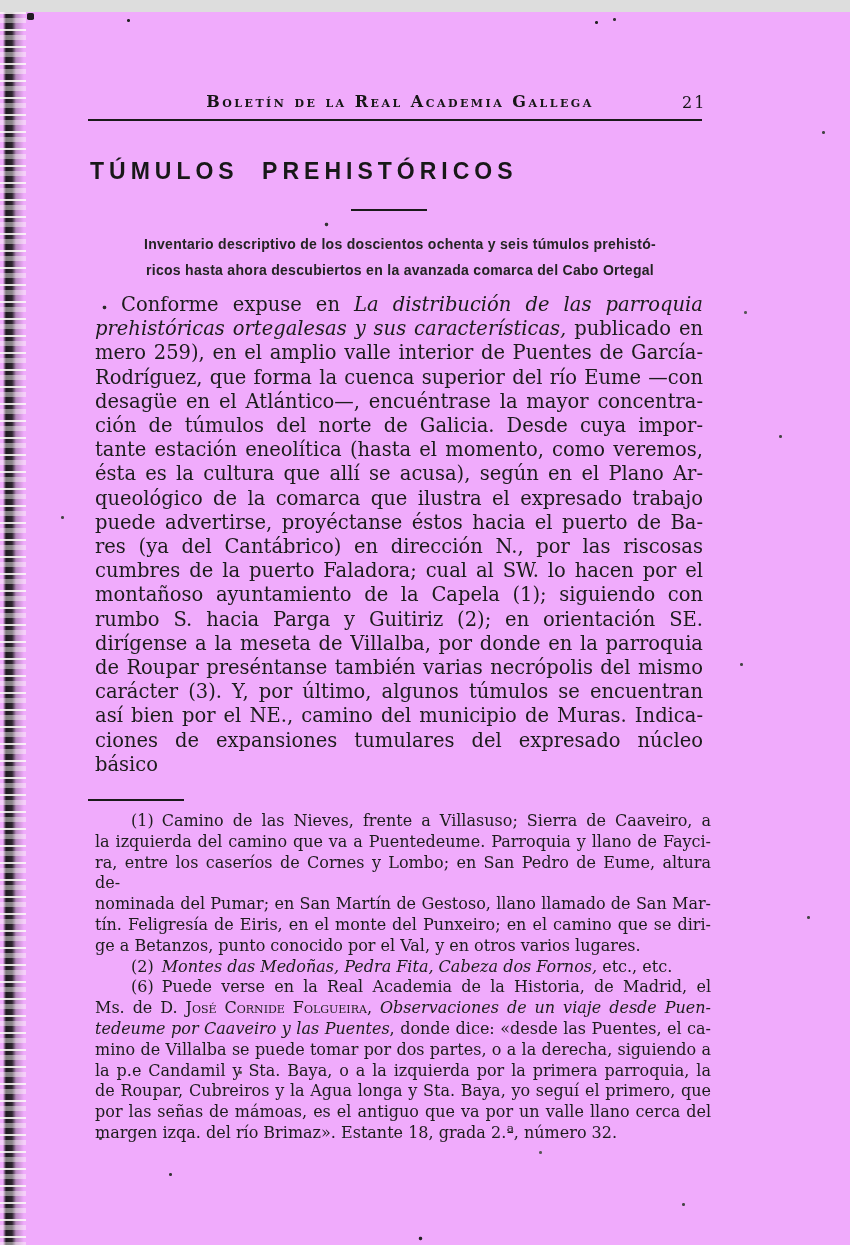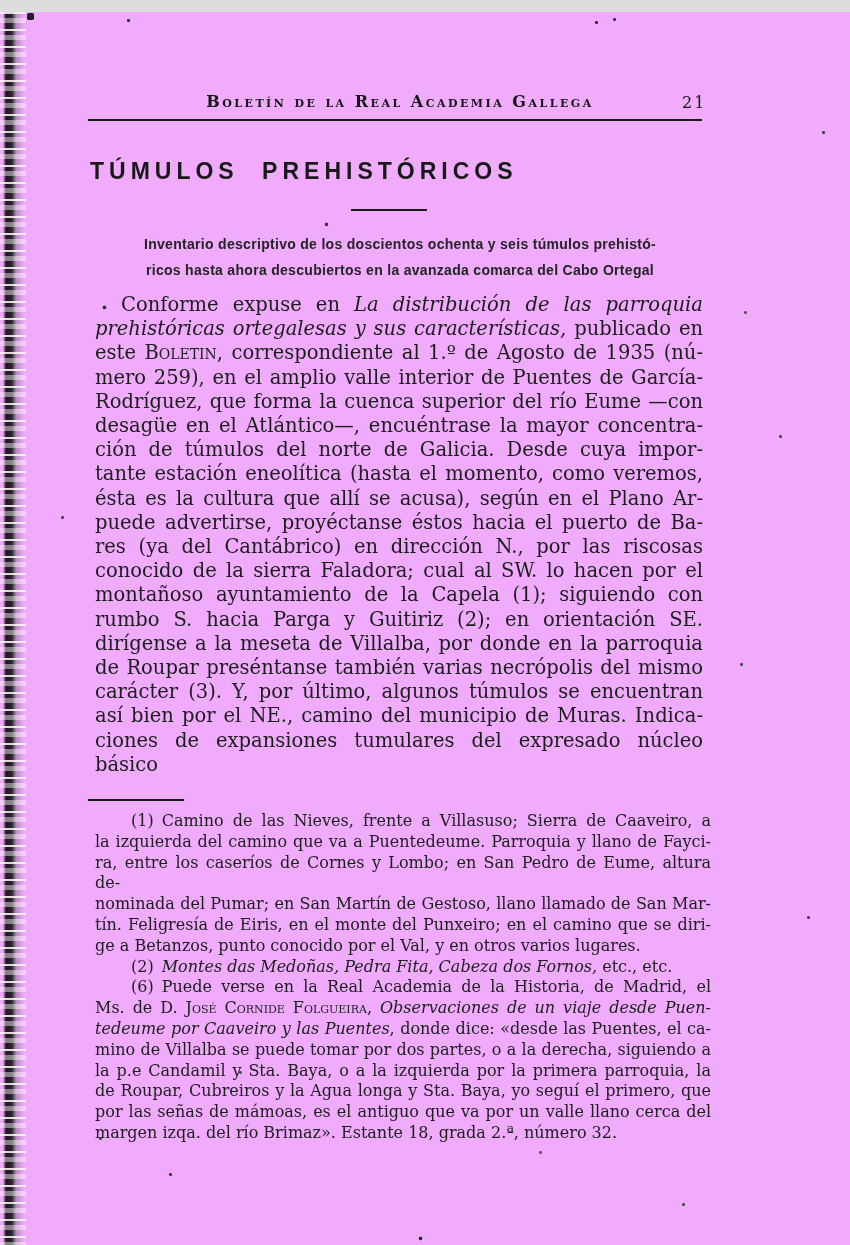--- a/index.html
+++ b/index.html
@@ -81,30 +81,30 @@
   <div class="title-rule"></div>
 
   <div class="subtitle">
     <div>Inventario descriptivo de los doscientos ochenta y seis túmulos prehistó-</div>
     <div>ricos hasta ahora descubiertos en la avanzada comarca del Cabo Ortegal</div>
   </div>
 
   <div class="body-text" id="body">
       <div class="tline just ind"><span>Conforme expuse en </span><span class="i">La distribución de las parroquia</span></div>
       <div class="tline just"><span class="i">prehistóricas ortegalesas y sus características,</span><span> publicado en</span></div>
-      <div class="tline just"><span>este </span><span class="sc">Boletin</span><span>, correspondiente al 1.º de Agosto de 1935 (nú-</span></div>
       <div class="tline just"><span>mero 259), en el amplio valle interior de Puentes de García-</span></div>
       <div class="tline just"><span>Rodríguez, que forma la cuenca superior del río Eume —con</span></div>
       <div class="tline just"><span>desagüe en el Atlántico—, encuéntrase la mayor concentra-</span></div>
       <div class="tline just"><span>ción de túmulos del norte de Galicia. Desde cuya impor-</span></div>
       <div class="tline just"><span>tante estación eneolítica (hasta el momento, como veremos,</span></div>
       <div class="tline just"><span>ésta es la cultura que allí se acusa), según en el Plano Ar-</span></div>
+      <div class="tline just"><span>queológico de la comarca que ilustra el expresado trabajo</span></div>
       <div class="tline just"><span>puede advertirse, proyéctanse éstos hacia el puerto de Ba-</span></div>
       <div class="tline just"><span>res (ya del Cantábrico) en dirección N., por las riscosas</span></div>
-      <div class="tline just"><span>conocido de la sierra Faladora; cual al SW. lo hacen por el</span></div>
+      <div class="tline just"><span>cumbres de la puerto Faladora; cual al SW. lo hacen por el</span></div>
       <div class="tline just"><span>montañoso ayuntamiento de la Capela (1); siguiendo con</span></div>
       <div class="tline just"><span>rumbo S. hacia Parga y Guitiriz (2); en orientación SE.</span></div>
       <div class="tline just"><span>dirígense a la meseta de Villalba, por donde en la parroquia</span></div>
       <div class="tline just"><span>de Roupar preséntanse también varias necrópolis del mismo</span></div>
       <div class="tline just"><span>carácter (3). Y, por último, algunos túmulos se encuentran</span></div>
       <div class="tline just"><span>así bien por el NE., camino del municipio de Muras. Indica-</span></div>
       <div class="tline just"><span>ciones de expansiones tumulares del expresado núcleo básico</span></div>
     </div>
 
   <div class="fn-rule"></div>

